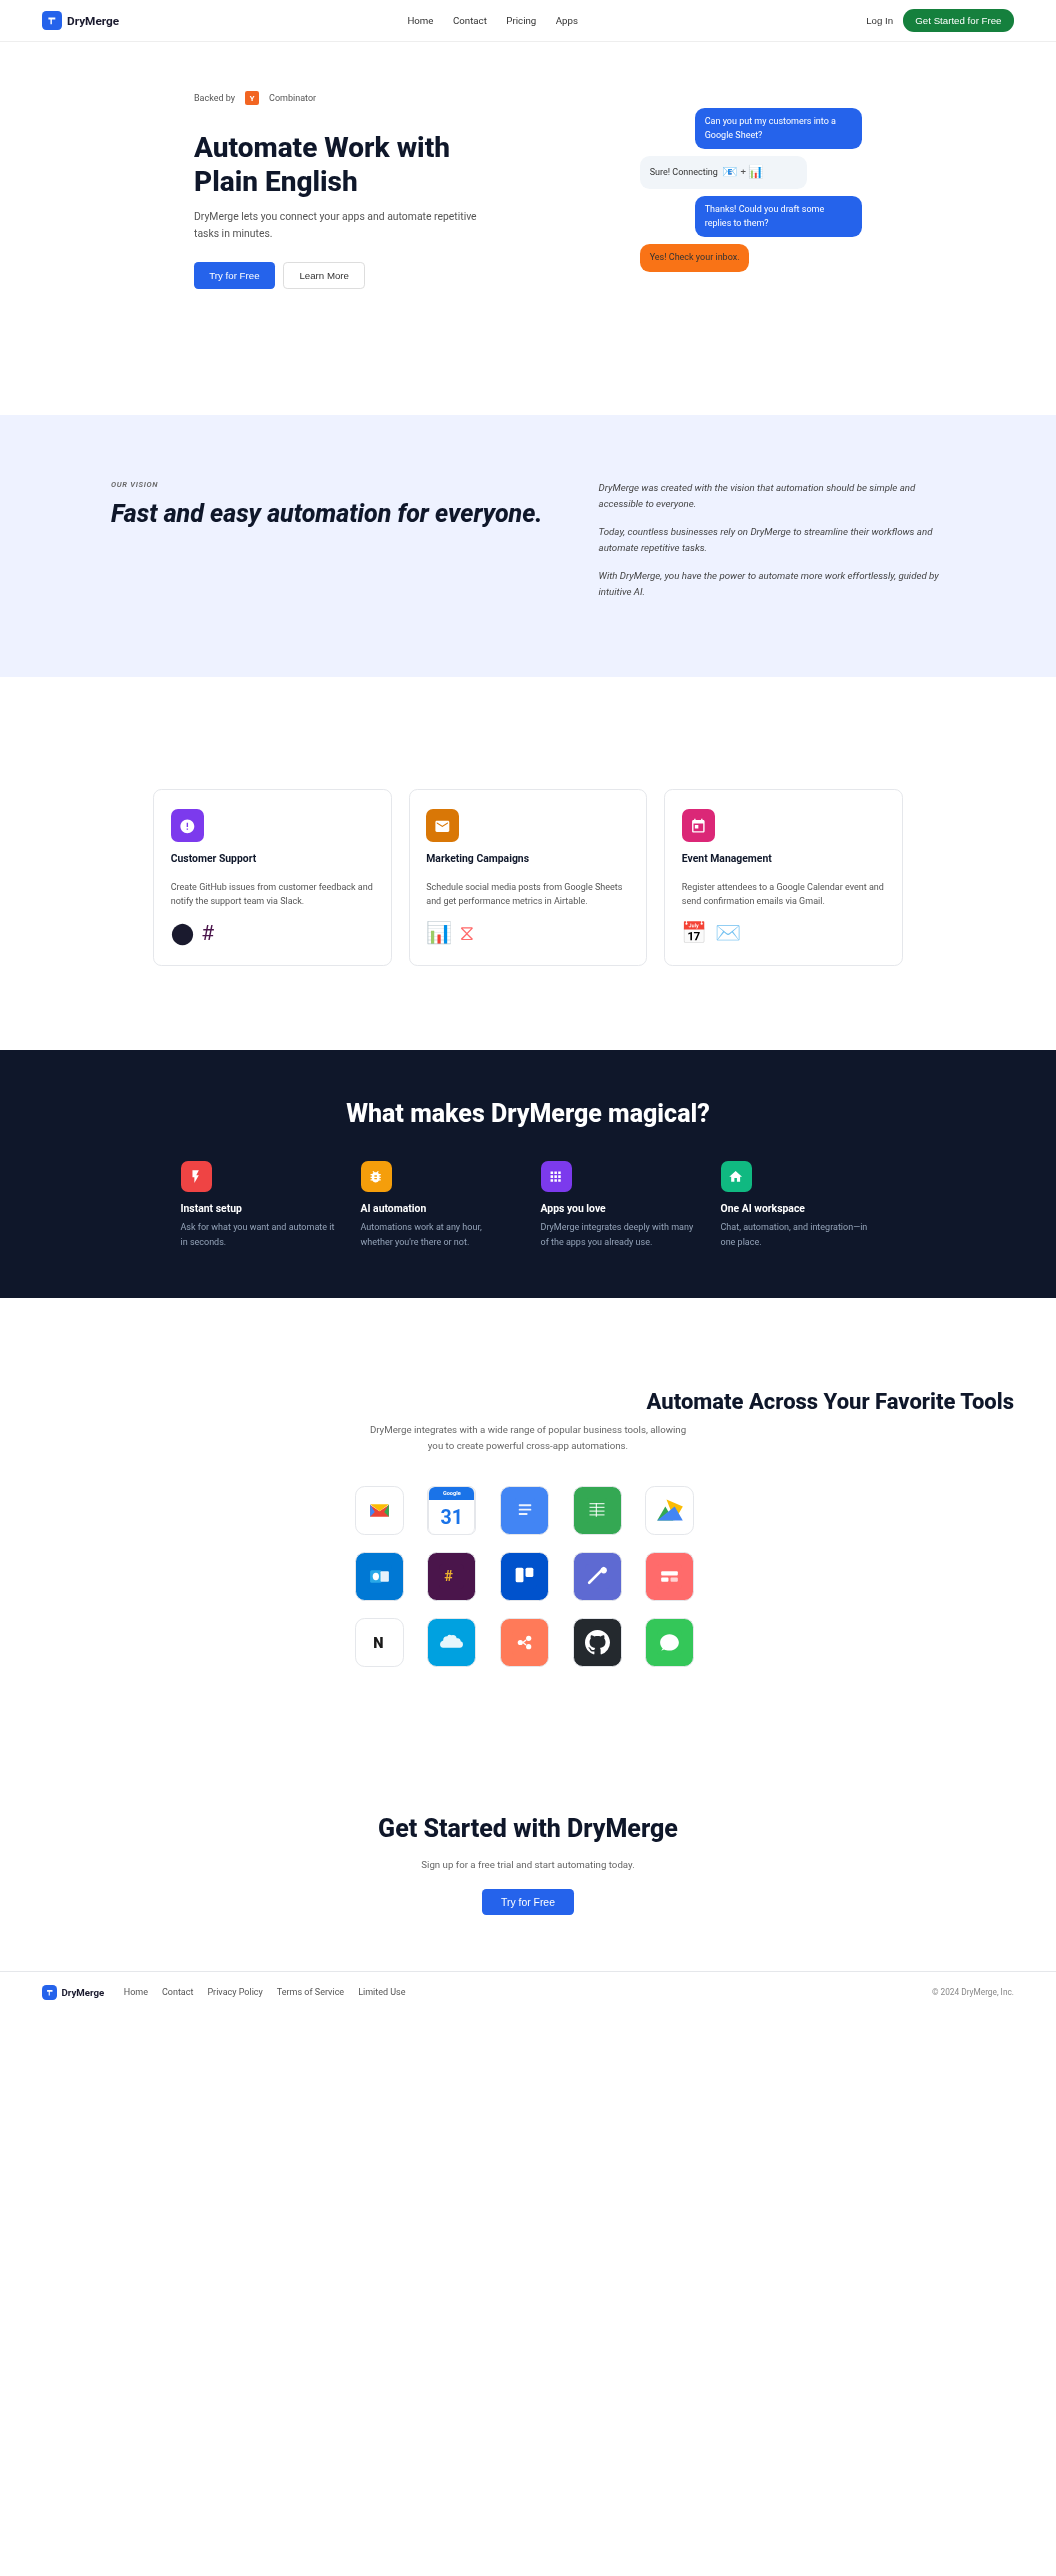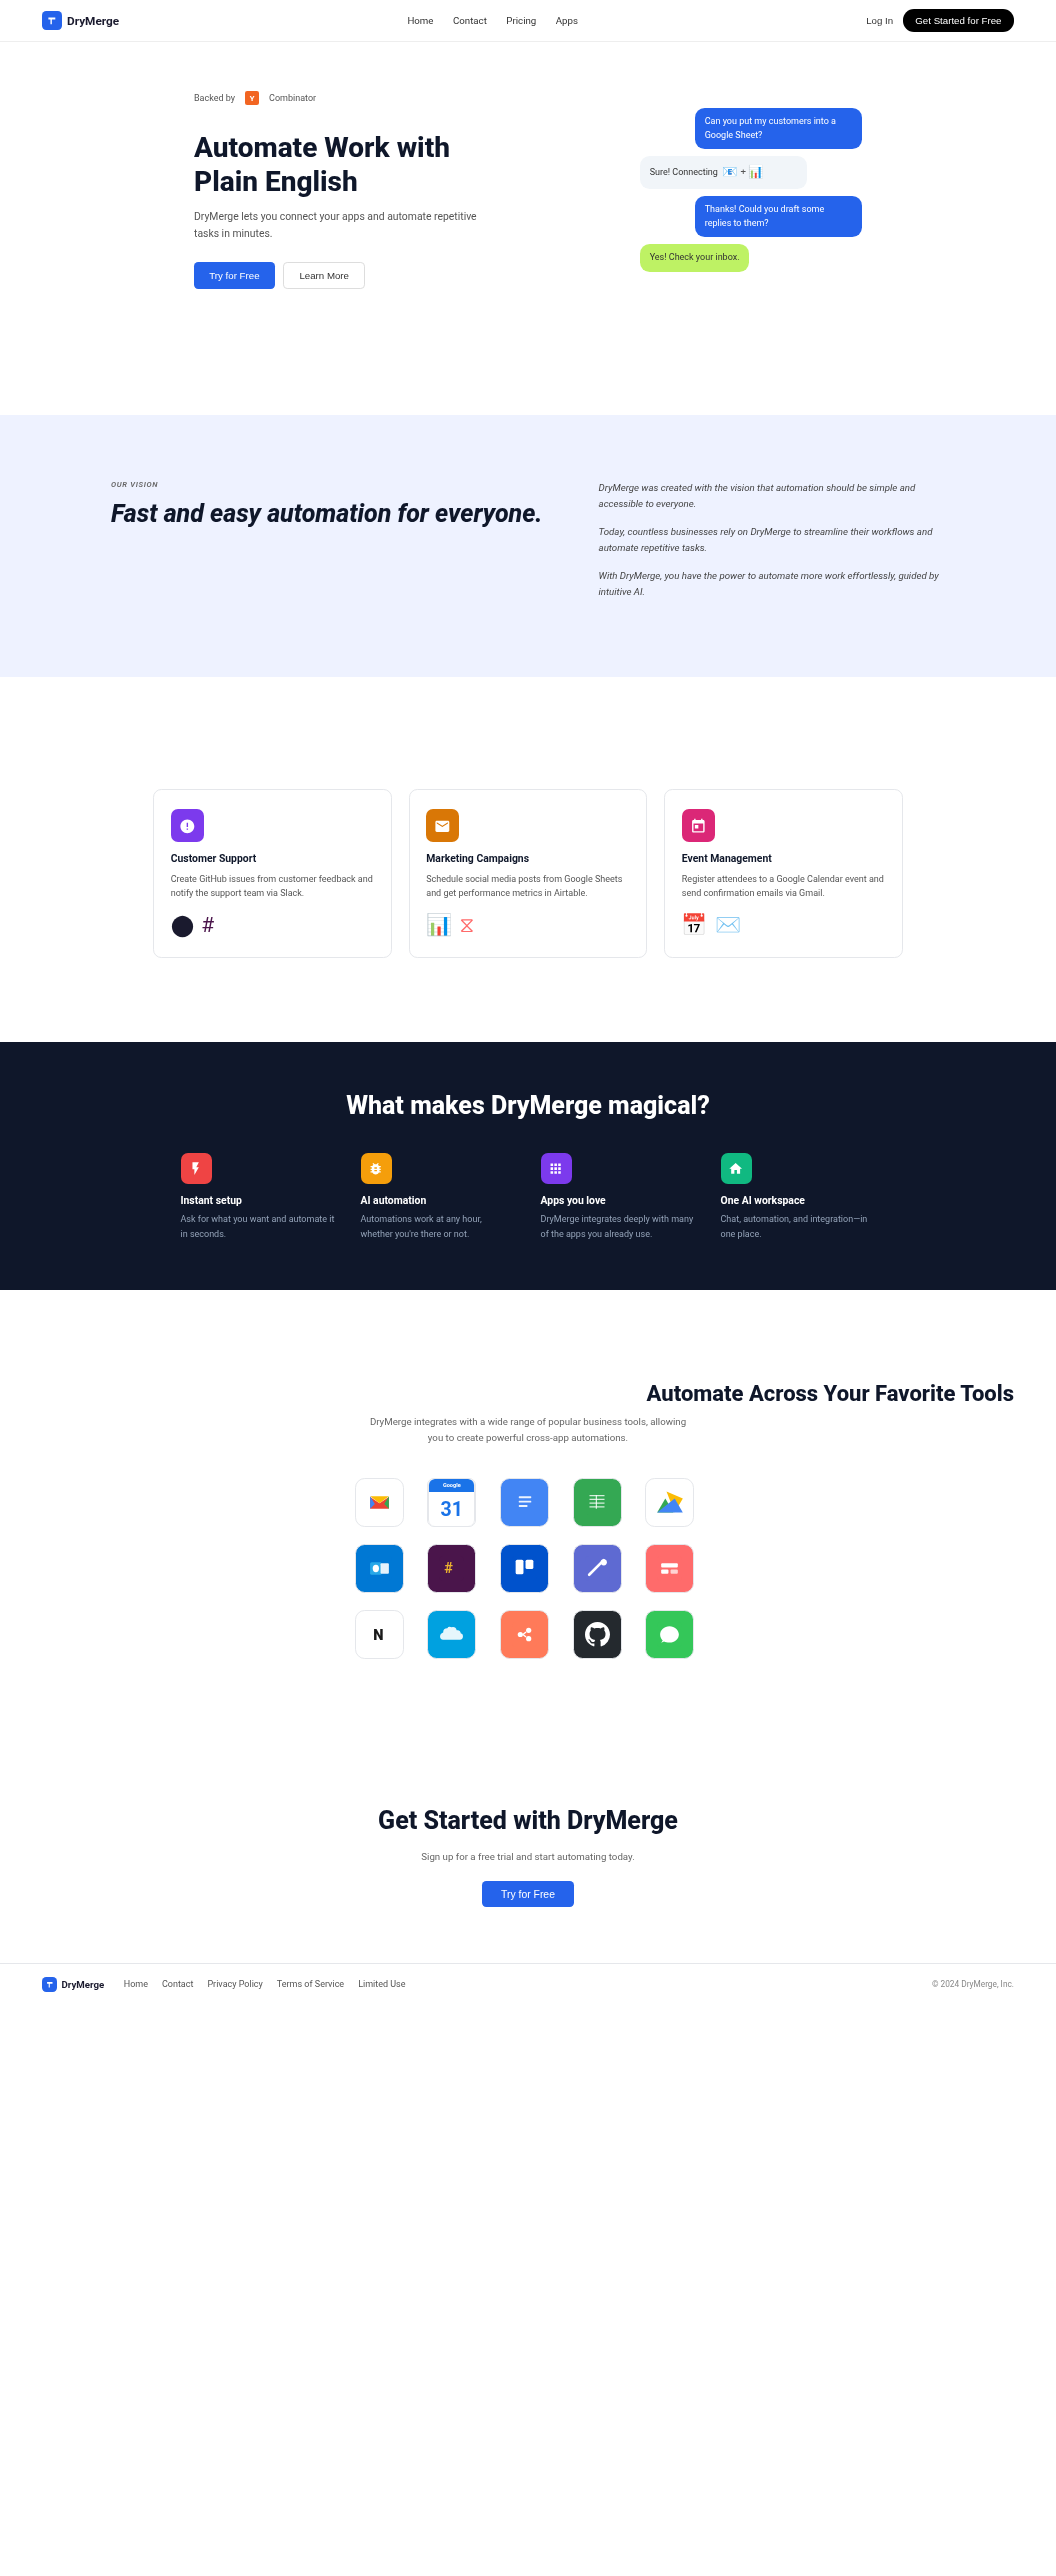--- a/index.html
+++ b/index.html
@@ -11,42 +11,42 @@
       padding: 0 42px; height: 42px; border-bottom: 0.7px solid #eee;
       position: sticky; top: 0; background: #fff; z-index: 100;
     }
     .nav-logo { display: flex; align-items: center; gap: 5.6px; font-weight: 700; font-size: 11.8px; color: #1a1a2e; }
     .nav-logo-icon { width: 19.5px; height: 19.5px; background: #2563eb; border-radius: 4.2px; display: flex; align-items: center; justify-content: center; }
     .nav-logo-icon svg { fill: white; }
     .nav-links { display: flex; gap: 19.5px; align-items: center; }
     .nav-links a { text-decoration: none; color: #333; font-size: 9.7px; }
     .nav-actions { display: flex; gap: 9.7px; align-items: center; }
     .btn-login { background: none; border: none; cursor: pointer; font-size: 9.7px; color: #333; }
-    .btn-primary { background: #000000; color: white; border: none; padding: 6.3px 12.5px; border-radius: 11px; font-size: 9.7px; cursor: pointer; font-weight: 500; }
+    .btn-primary { background: #15803d; color: white; border: none; padding: 6.3px 12.5px; border-radius: 11px; font-size: 9.7px; cursor: pointer; font-weight: 500; }
 
     
     .hero {
       display: flex; align-items: center; justify-content: space-between;
       padding: 49px 83px 56px 83px; max-width: 834px; margin: 0 auto;
     }
     .hero-left { max-width: 292px; }
     .hero-badge { display: flex; align-items: center; gap: 10px; margin-bottom: 26px; font-size: 9px; color: #555; }
     .hero-badge .yc-logo { background: #f26522; color: white; font-weight: 700; font-size: 7.6px; width: 14px; height: 14px; border-radius: 2.1px; display: flex; align-items: center; justify-content: center; }
     .hero-title { font-size: 28px; font-weight: 800; line-height: 1.2; margin-bottom: 11px; color: #0f172a; }
     .hero-subtitle { font-size: 10.4px; color: #555; margin-bottom: 19.5px; line-height: 1.6; }
     .hero-buttons { display: flex; gap: 8.3px; }
     .btn-hero-primary { background: #2563eb; color: white; border: none; padding: 7px 15.3px; border-radius: 4.2px; font-size: 9.7px; cursor: pointer; font-weight: 500; }
     .btn-hero-secondary { background: white; color: #333; border: 1px solid #ddd; padding: 7px 15.3px; border-radius: 4.2px; font-size: 9.7px; cursor: pointer; font-weight: 500; }
 
     
     .hero-right { width: 222px; }
     .chat-container { display: flex; flex-direction: column; gap: 7px; }
     .chat-bubble { padding: 7px 9.7px; border-radius: 9.7px; font-size: 9px; line-height: 1.5; max-width: 167px; }
     .chat-bubble.user { background: #2563eb; color: white; align-self: flex-end; margin-left: auto; }
-    .chat-bubble.bot { background: #bef264; color: #333; align-self: flex-start; }
+    .chat-bubble.bot { background: #f97316; color: #333; align-self: flex-start; }
     .chat-bubble.center { background: #f1f5f9; color: #333; display: flex; align-items: center; gap: 4.2px; }
     .app-icons-inline { display: flex; align-items: center; gap: 2.8px; }
 
     
     .vision-section {
       background: #eef2ff; padding: 49px 83px; margin: 28px 0;
     }
     .vision-inner { max-width: 834px; margin: 16px auto; display: flex; gap: 56px; align-items: flex-start; font-style: italic; }
     .vision-left { min-width: 195px; }
     .vision-label { font-size: 7.6px; font-weight: 600; color: #666; letter-spacing: 0.7px; text-transform: uppercase; margin-bottom: 9.7px; }
@@ -55,21 +55,21 @@
     .vision-text { font-size: 9.7px; color: #444; line-height: 1.7; margin-bottom: 11px; }
 
     
     .usecases-section { padding: 42px 42px; max-width: 834px; margin: 0 auto; }
     .usecases-grid { display: grid; grid-template-columns: 1fr 1fr 1fr; gap: 16.7px; }
     .usecase-card { border: 0.7px solid #e5e7eb; border-radius: 8.3px; padding: 19.5px 16.7px; }
     .usecase-icon-wrap { width: 33px; height: 33px; border-radius: 7px; display: flex; align-items: center; justify-content: center; margin-bottom: 9.7px; }
     .usecase-icon-wrap.purple { background: #7c3aed; }
     .usecase-icon-wrap.amber { background: #d97706; }
     .usecase-icon-wrap.pink { background: #db2777; }
-    .usecase-title { font-size: 10.4px; font-weight: 700; margin-bottom: 7px; color: #0f172a; }
+    .usecase-title { font-size: 10.4px; font-weight: 700; margin-bottom: 15px; color: #0f172a; }
     .usecase-desc { font-size: 9px; color: #555; line-height: 1.6; margin-bottom: 12.5px; }
     .usecase-logos { display: flex; gap: 7px; align-items: center; flex-wrap: wrap; }
 
     
     .magic-section { background: #0f172a; padding: 49px 42px; }
     .magic-inner { max-width: 695px; margin: 0 auto; text-align: center; }
     .magic-title { font-size: 25px; font-weight: 800; color: white; margin-bottom: 33px; }
     .magic-grid { display: grid; grid-template-columns: repeat(4, 1fr); gap: 25px; text-align: left; }
     .magic-item {}
     .magic-icon { width: 31px; height: 31px; border-radius: 7px; margin-bottom: 9.7px; display: flex; align-items: center; justify-content: center; }

